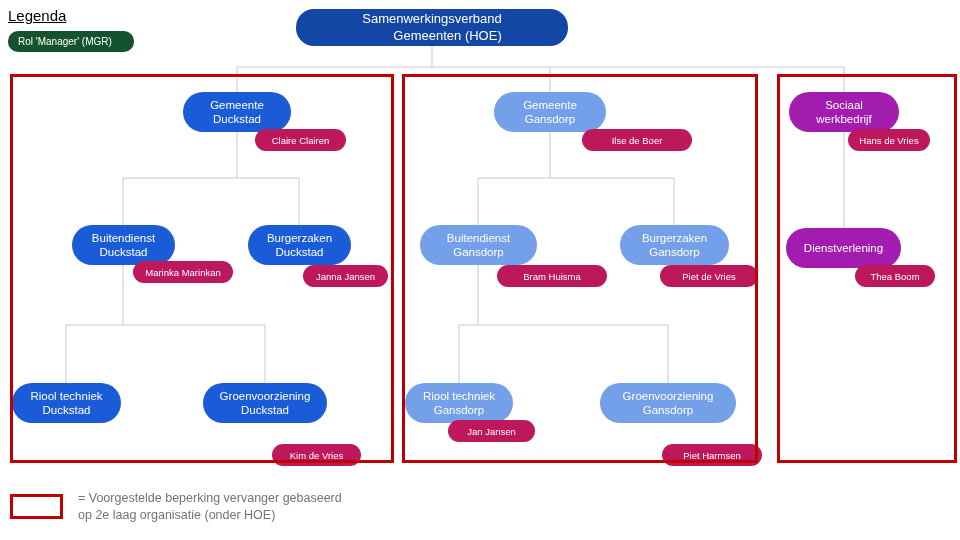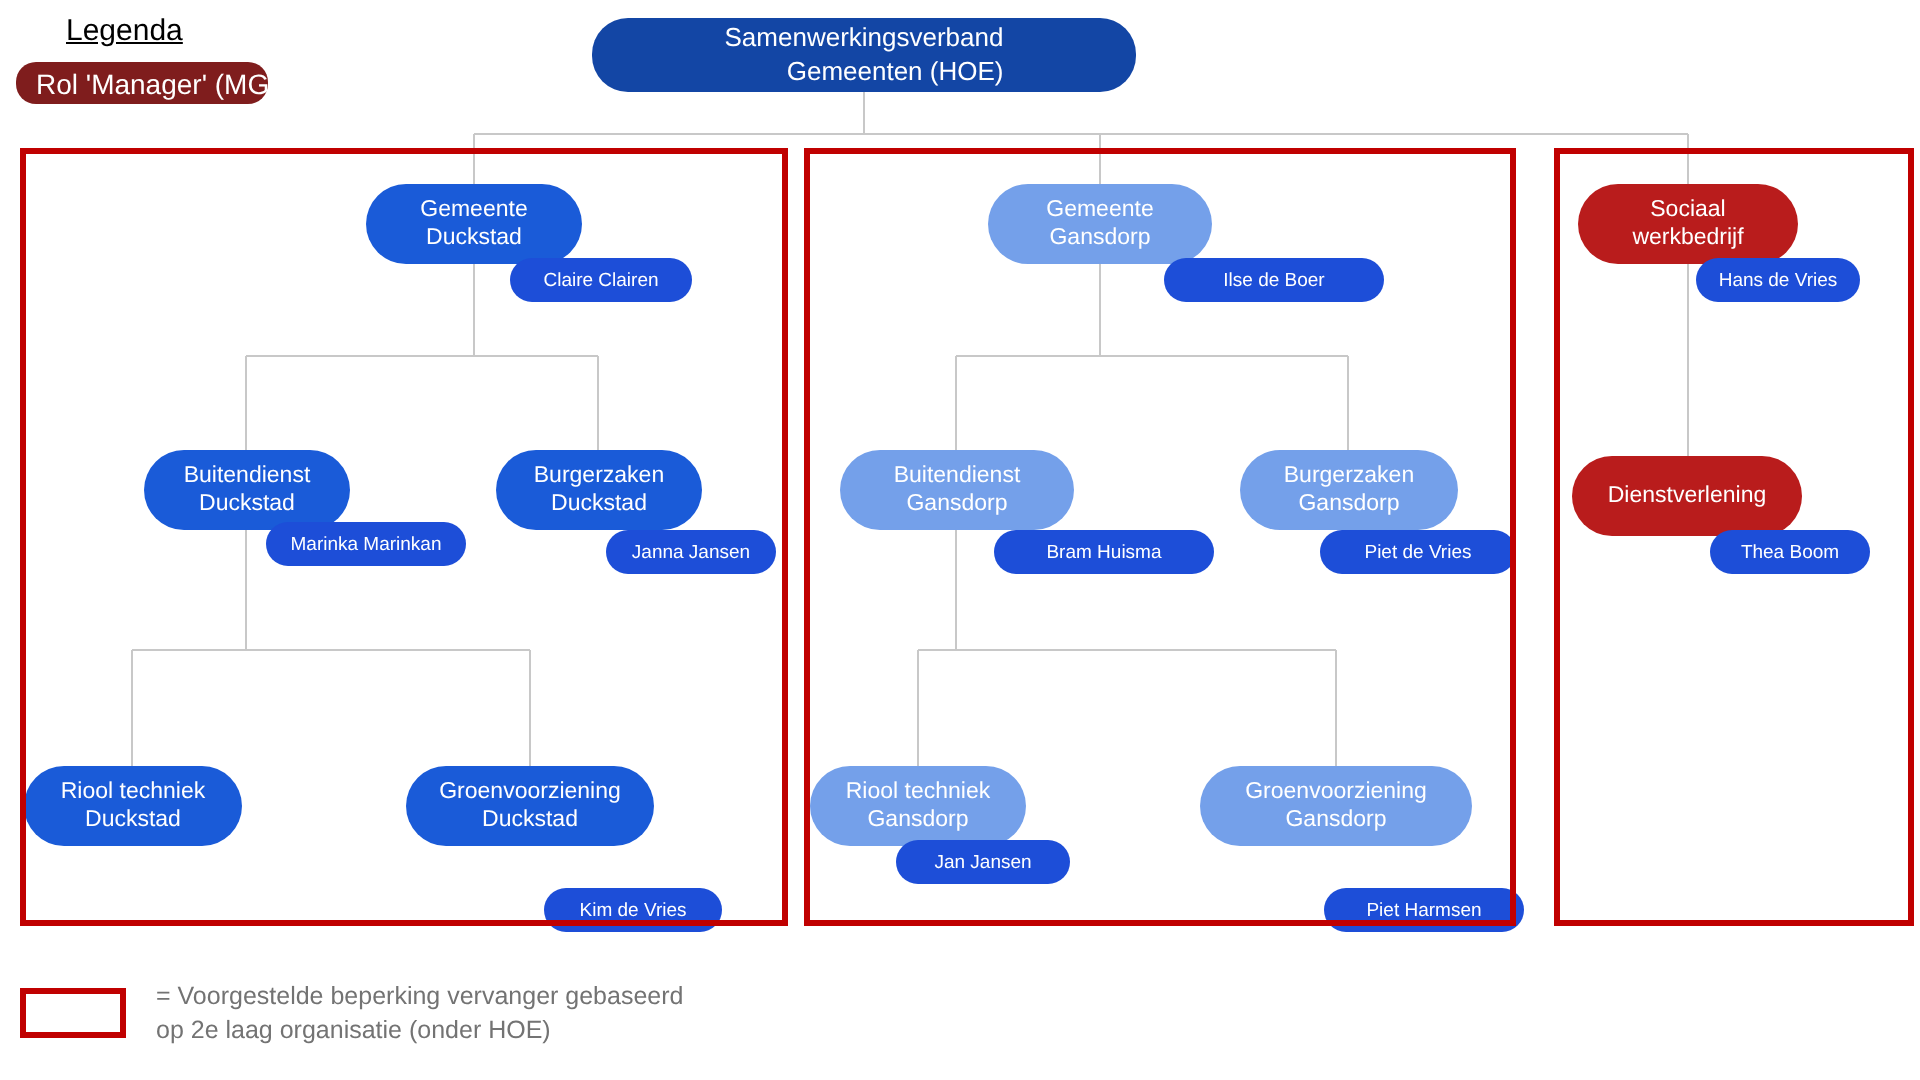--- a/index.html
+++ b/index.html
@@ -13,37 +13,37 @@
     display:flex;align-items:center;justify-content:center;
     color:#fff;font-size:11.5px;line-height:1.25;text-align:center;white-space:pre-line;
   }
   .root-node{
     position:absolute;z-index:3;left:296px;top:9px;width:272px;height:37px;border-radius:18px;
     background:#1346A5;display:flex;align-items:center;justify-content:center;
     color:#fff;font-size:13px;line-height:1.3;text-align:right;white-space:pre-line;
   }
   .blue-dark{background:#1A5BD8;}
   .blue-light{background:#74A0EA;}
-  .blue-mid{background:#b91c1c;}
+  .blue-mid{background:#a21caf;}
 
   .pill{
-    position:absolute;z-index:4;height:22px;border-radius:11px;background:#1d4ed8;
+    position:absolute;z-index:4;height:22px;border-radius:11px;background:#be185d;
     display:flex;align-items:center;justify-content:center;
     color:#fff;font-size:9.5px;white-space:nowrap;
   }
 
   .hl-rect{position:absolute;z-index:5;border:3px solid #C00000;background:transparent;}
 
   .legend-title{
     position:absolute;left:8px;top:7px;z-index:3;
-    font-size:15px;color:#000;text-decoration:underline;margin-left:25px;
+    font-size:15px;color:#000;text-decoration:underline;
   }
   .legend-pill{
     position:absolute;left:8px;top:31px;z-index:3;width:126px;height:21px;border-radius:10px;
-    background:#7f1d1d;display:flex;align-items:center;color:#fff;font-size:14px;
+    background:#14532d;display:flex;align-items:center;color:#fff;font-size:10px;
     padding-left:10px;box-sizing:border-box;white-space:nowrap;
   }
 
   .footnote-swatch{position:absolute;left:10px;top:494px;width:47px;height:19px;border:3px solid #C00000;z-index:3;}
   .footnote-text{
     position:absolute;left:78px;top:490px;z-index:3;
     font-size:12.5px;line-height:17px;color:#737373;white-space:pre-line;
   }
 </style>
 </head>

